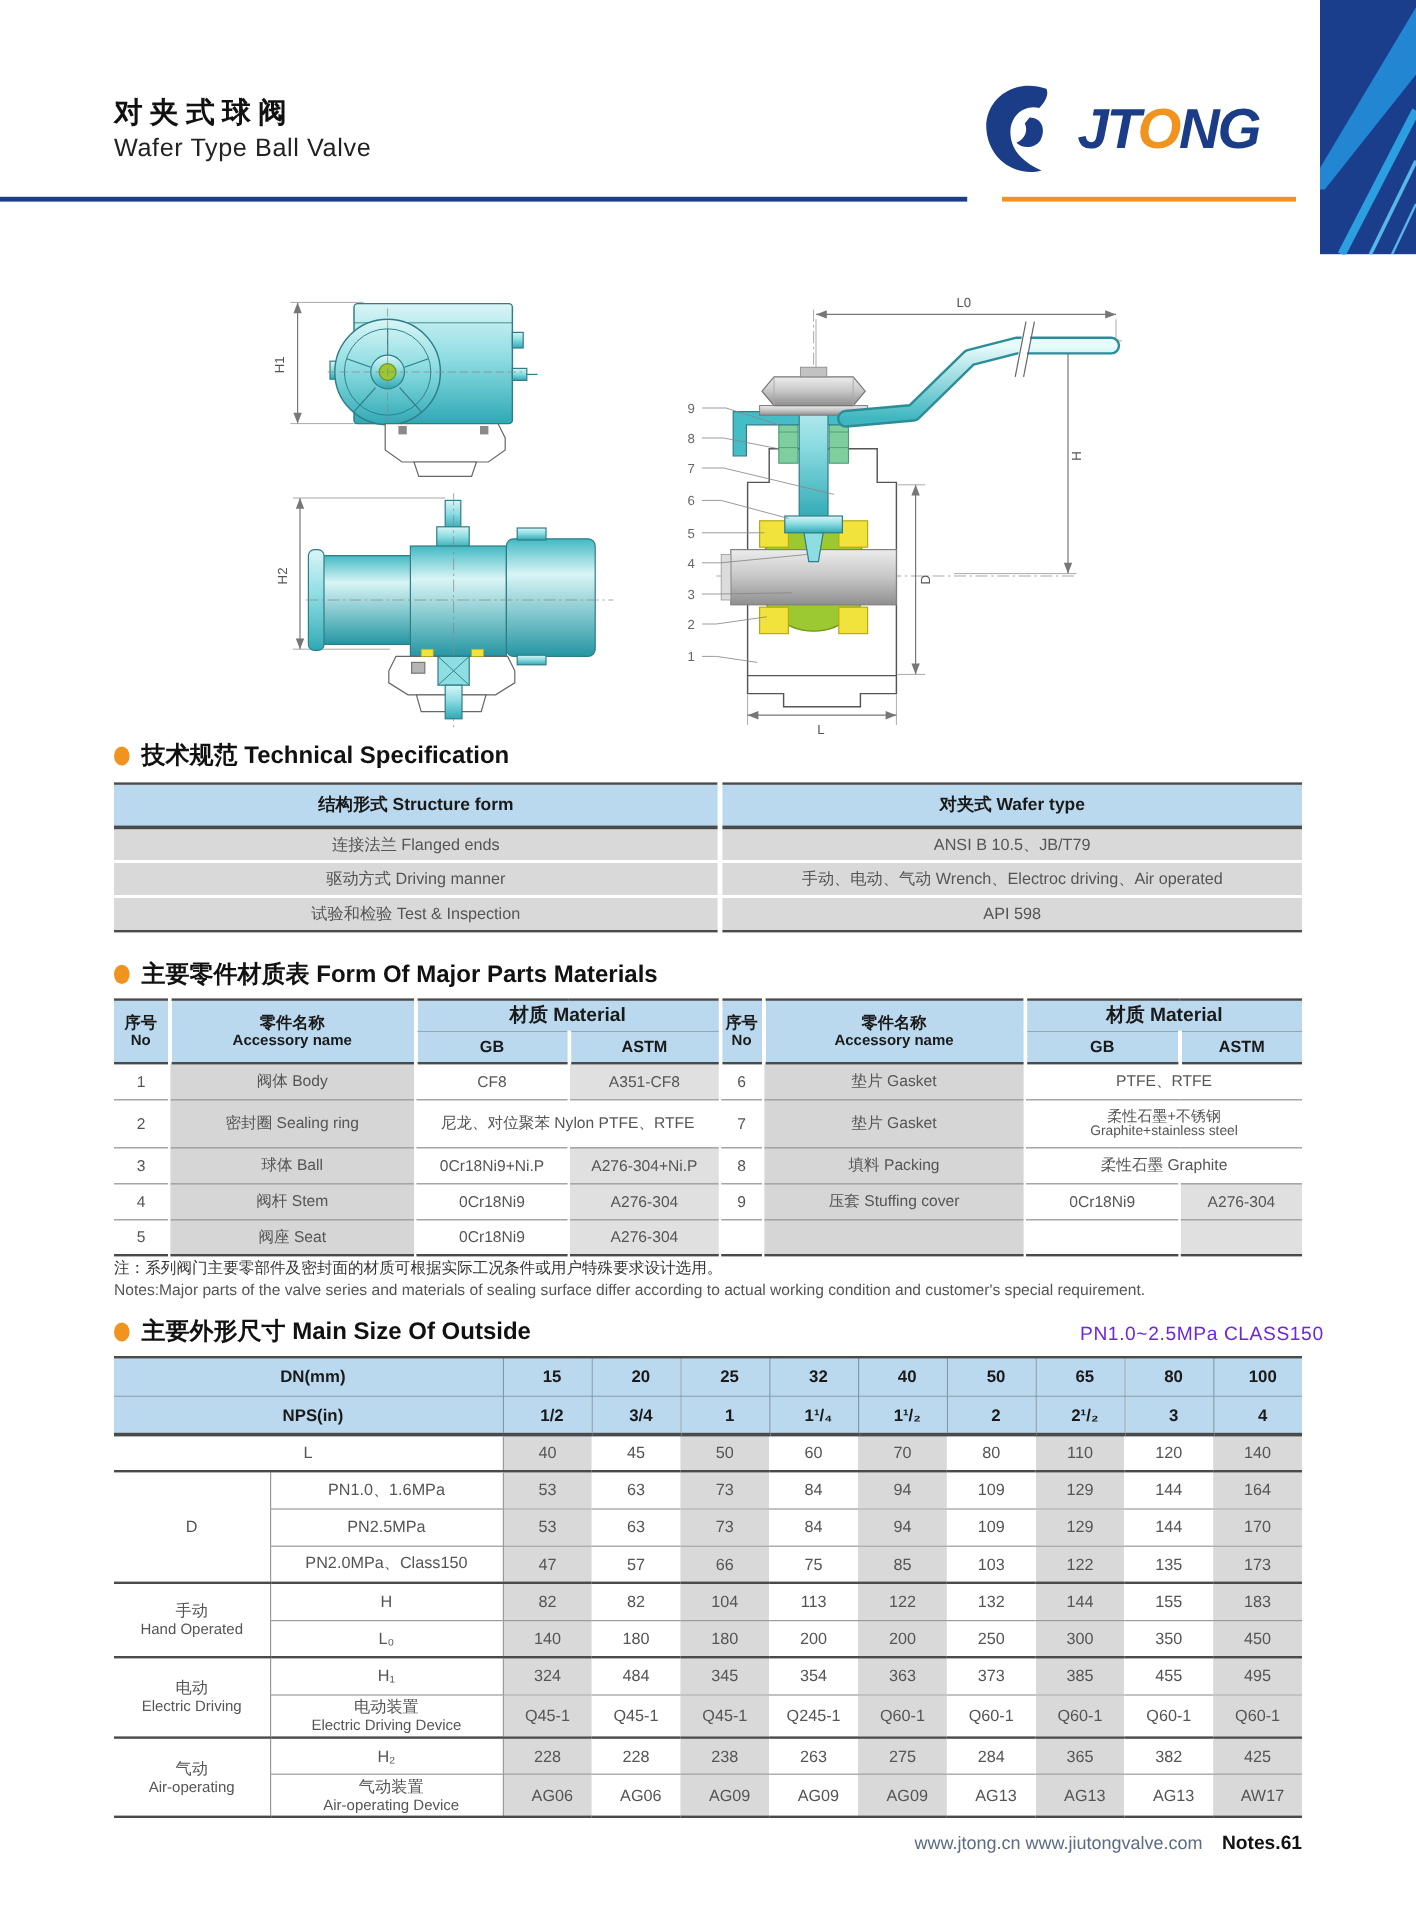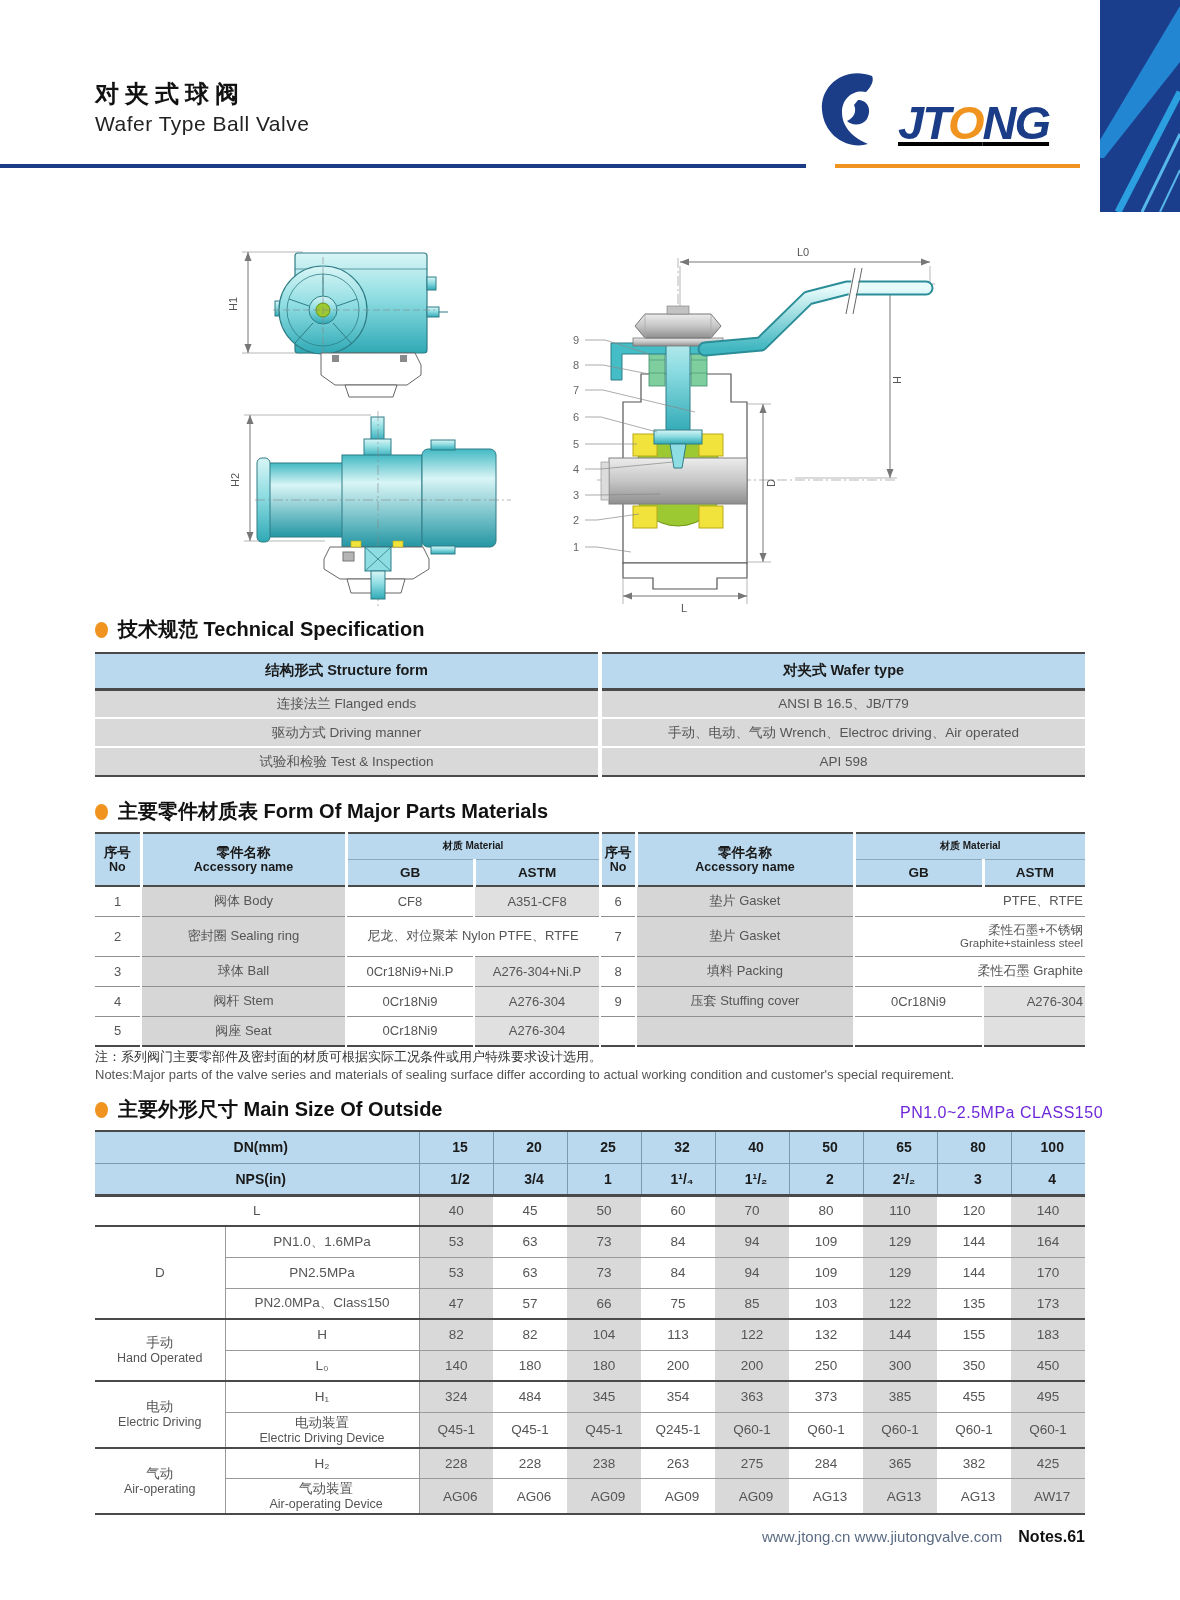--- a/index.html
+++ b/index.html
@@ -6,21 +6,21 @@
   html,body { background:#9a9a9a; }
   .page { position:relative; width:1180px; height:1600px; background:#fff; overflow:hidden; margin:0 auto;
           font-family:"Liberation Sans", sans-serif; }
   .abs { position:absolute; }
 
   
   .title-zh { left:95px; top:78px; font-size:24px; font-weight:bold; color:#111; letter-spacing:6px; }
   .title-en { left:95px; top:112px; font-size:21px; color:#222; letter-spacing:0.5px; }
   .rule-blue   { left:0;   top:164px; width:806px; height:4px; background:#1b3c87; }
   .rule-orange { left:835px; top:164px; width:245px; height:4px; background:#f0941f; }
-  .logo { left:812px; top:62px; height:88px; display:flex; align-items:flex-end;text-decoration:underline; }
+  .logo { left:812px; top:62px; height:88px; display:flex; align-items:center; }
   .logo-text { font-size:47px; font-weight:bold; font-style:italic; color:#1b3c87; letter-spacing:-2px; margin-left:4px; }
   .logo-text .o { color:#f0941f; }
   .corner { right:0; top:0; }
 
   
   .sec-title { display:flex; align-items:center; gap:10px; font-size:20px; font-weight:bold; color:#111; white-space:nowrap; }
   .dot { width:13px; height:16px; border-radius:50%; background:#f0941f; flex:0 0 auto; }
   .pn-note { font-size:16px; color:#6d28d9; white-space:nowrap; letter-spacing:0.5px; }
 
   
@@ -31,23 +31,23 @@
   
   .spec-table th { background:#bad9ee; height:36px; font-size:14.5px; color:#1a1a1a; border-bottom:3px solid #4a4a4a; }
   .spec-table td { background:#d9d9d9; height:29px; font-size:13.5px; color:#555; border-bottom:2px solid #fff; }
   .spec-table th:first-child, .spec-table td:first-child { border-right:4px solid #fff; }
   .spec-table tr:last-child td { border-bottom:none; }
 
   
   .mat-table th { background:#bad9ee; color:#1a1a1a; border-right:3px solid #fff; padding:1px 2px; }
   .mat-table th:last-child { border-right:none; }
   .mat-table th.hb  { border-bottom:2px solid #4a4a4a; height:27px; font-size:13.5px; }
-  .mat-table th.mat { border-bottom:1px solid #8fa8ba; height:26px; font-size:10px;margin-left:18px; }
+  .mat-table th.mat { border-bottom:1px solid #8fa8ba; height:26px; font-size:16px;margin-left:18px; }
   .mat-table td { height:30px; font-size:13px; color:#555; border-bottom:1px solid #8f8f8f; border-right:2px solid #fff; padding:1px 2px; }
-  .mat-table td:last-child { border-right:none;text-align:right; }
+  .mat-table td:last-child { border-right:none; }
   .mat-table tr:last-child td { border-bottom:none; }
   .mat-table td.no { background:#fff; }
   .mat-table td.nm { background:#d6d6d6; }
   .mat-table td.gb { background:#fff; }
   .mat-table td.as { background:#e0e0e0; }
   .mat-table td.mg { background:#fff; }
   .hz { font-size:13.5px; font-weight:bold; line-height:15px; }
   .he { font-size:12.5px; font-weight:bold; line-height:14px; }
   .l1 { font-size:12.5px; line-height:14px; }
   .l2 { font-size:11.5px; line-height:13px; }
@@ -294,21 +294,21 @@
       </colgroup>
     <thead>
       <tr>
         <th>结构形式 Structure form</th>
         <th>对夹式 Wafer type</th>
       </tr>
     </thead>
     <tbody>
       <tr>
           <td>连接法兰 Flanged ends</td>
-          <td>ANSI B 16.5、JB/T79</td>
+          <td>ANSI B 10.5、JB/T79</td>
         </tr>
       <tr>
           <td>驱动方式 Driving manner</td>
           <td>手动、电动、气动 Wrench、Electroc driving、Air operated</td>
         </tr>
       <tr>
           <td>试验和检验 Test &amp; Inspection</td>
           <td>API 598</td>
         </tr>
     </tbody>

